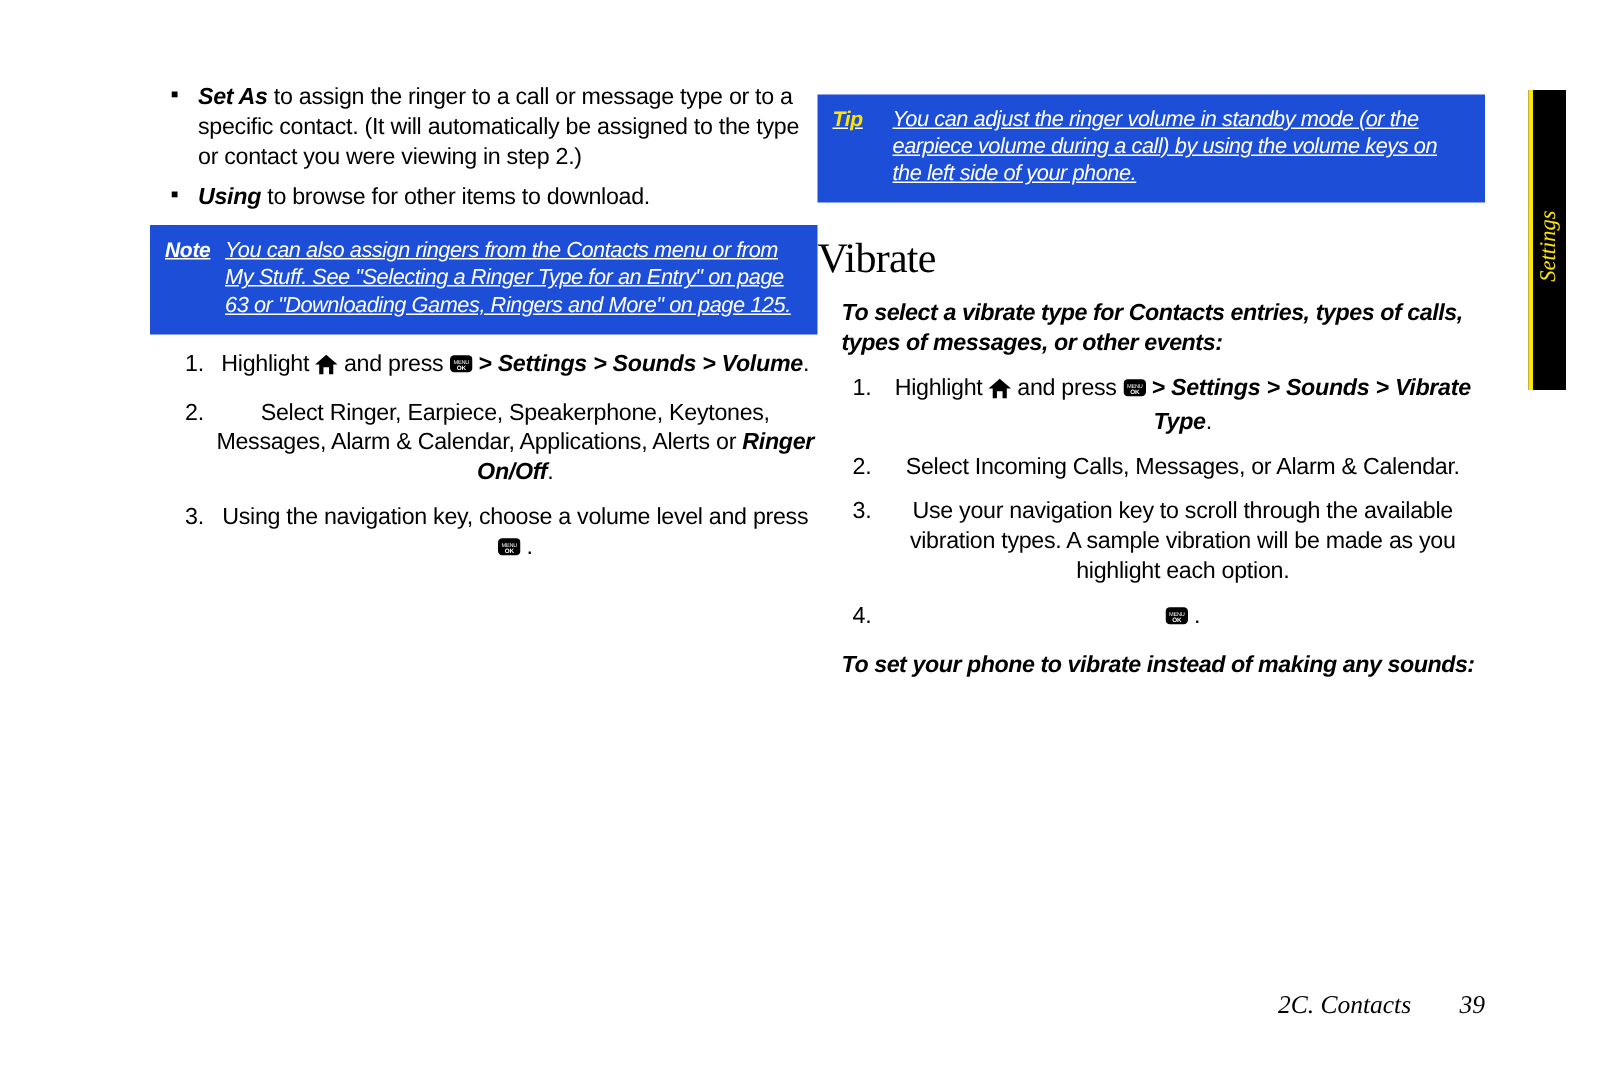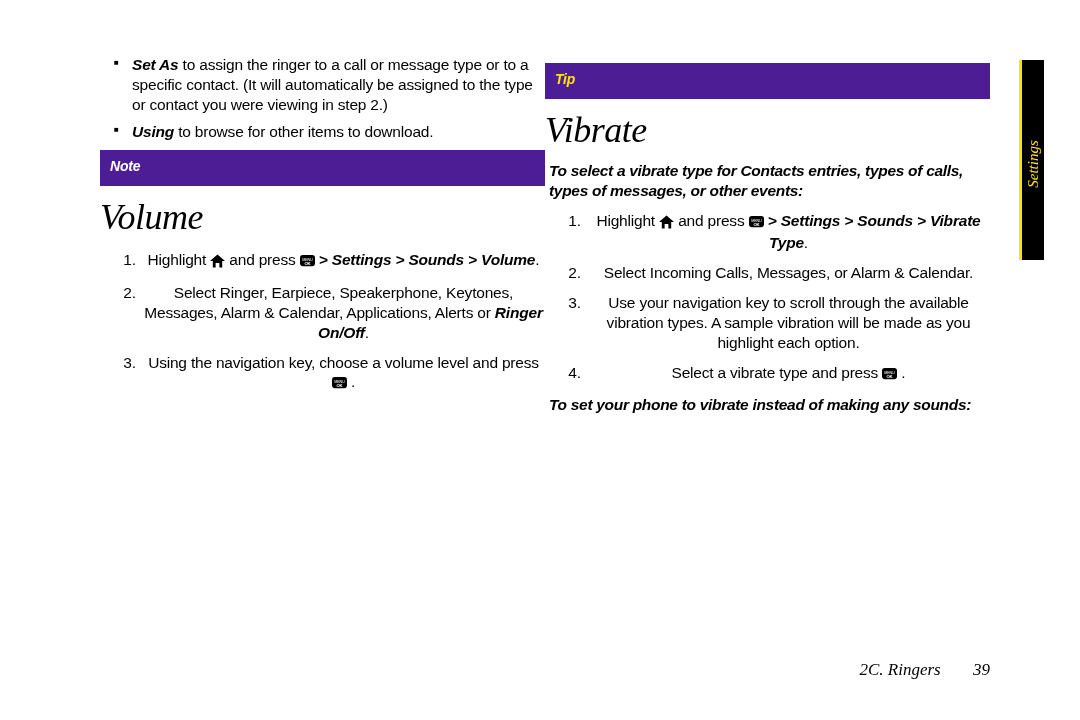--- a/index.html
+++ b/index.html
@@ -71,53 +71,53 @@
     content: "▶";
     position: absolute;
     left: -2px;
     top: 2px;
     font-size: 12px;
   }
   .bold { font-weight: normal; }
   .boldit { font-weight: bold; font-style: italic; }
   h2.section {
     font-family: Georgia, 'Times New Roman', serif;
-    font-style: italic;
     font-weight: normal;
-    font-size: 36px;
-    margin: 8px 0 6px 0;
+    font-size: 28px;
+    margin: 20px 0 6px 0;
     letter-spacing: -0.5px;
   }
   .callout {
-    background: #4c1d95;
+    background: #1d4ed8;
     color: #fff;
     display: flex;
     align-items: flex-start;
     padding: 8px 10px 10px 10px;
     margin: 8px 0 6px 0;
     box-sizing: border-box;
+    text-decoration: underline;
   }
   .callout .label {
     flex: 0 0 40px;
     font-style: italic;
     font-weight: bold;
     font-size: 14px;
   }
   .callout.tip .label { color: #ffe600; }
   .callout .body {
     flex: 1;
     font-style: italic;
     font-size: 14.5px;
     line-height: 1.25;
     letter-spacing: -0.3px;
   }
   .lead {
     font-style: italic;
     font-weight: bold;
-    margin: 8px 0 6px 4px;
+    margin: 8px 0 6px 16px;
     letter-spacing: -0.3px;
   }
   .icon {
     display: inline-block;
     vertical-align: -3px;
   }
   .icon-home {
     width: 15px; height: 14px;
   }
   .icon-ok {
@@ -167,23 +167,23 @@
         <li>
           <span class="boldit">Set As</span><span> to assign the ringer to a call or message type or to a specific contact. (It will automatically be assigned to the type or contact you were viewing in step 2.)</span>
         </li>
         <li>
           <span class="boldit">Using</span><span> to browse for other items to download.</span>
         </li>
       </ul>
 
       <div class="callout">
         <div class="label">Note</div>
+        <div class="body">You can also assign ringers from the Contacts menu or from My Stuff. See "Selecting a Ringer Type for an Entry" on page 63 or "Downloading Games, Ringers and More" on page 125.</div>
       </div>
 
-      <h2 class="section">Volume</h2>
 
 
       <ol class="num-list">
         <li>
           <span>Highlight </span>
           <span class="icon">
             <svg class="icon-home" viewBox="0 0 16 14">
                 <path d="M8 0 L16 7 H13 V14 H10 V9 H6 V14 H3 V7 H0 Z" fill="#000"></path>
               </svg>
           </span>
@@ -211,20 +211,21 @@
           </span><span> .</span>
         </li>
       </ol>
 
     </div>
 
     <div class="col">
 
       <div class="callout tip">
         <div class="label">Tip</div>
+        <div class="body">You can adjust the ringer volume in standby mode (or the earpiece volume during a call) by using the volume keys on the left side of your phone.</div>
       </div>
 
       <h2 class="section">Vibrate</h2>
 
       <div class="lead">To select a vibrate type for Contacts entries, types of calls, types of messages, or other events:</div>
 
       <ol class="num-list">
         <li>
           <span>Highlight </span>
           <span class="icon">
@@ -242,21 +243,20 @@
           </span>
           <span class="boldit"> &gt; Settings &gt; Sounds &gt; Vibrate Type</span><span>.</span>
         </li>
         <li>
           <span>Select </span><span class="bold">Incoming Calls, Messages</span><span>, or </span><span class="bold">Alarm &amp; Calendar</span><span>.</span>
         </li>
         <li>
           <span>Use your navigation key to scroll through the available vibration types. A sample vibration will be made as you highlight each option.</span>
         </li>
         <li>
-          <span>Select a vibrate type and press </span>
           <span class="icon">
             <svg class="icon-ok" viewBox="0 0 16 16">
                 <rect x="0" y="2" width="16" height="12" rx="3" fill="#000"></rect>
                 <text x="8" y="8" font-size="4" fill="#fff" text-anchor="middle">MENU</text>
                 <text x="8" y="12.5" font-size="4.5" fill="#fff" text-anchor="middle" font-weight="bold">OK</text>
               </svg>
           </span><span> .</span>
         </li>
       </ol>
 
@@ -264,17 +264,17 @@
 
 
     </div>
   </div>
 
   <div class="side-tab">
     <div class="rot">Settings</div>
   </div>
 
   <div class="footer">
-    <span class="sec">2C. Ringers</span>
+    <span class="sec">2C. Contacts</span>
     <span class="pg">39</span>
   </div>
 
 </div>
 
 </body></html>

